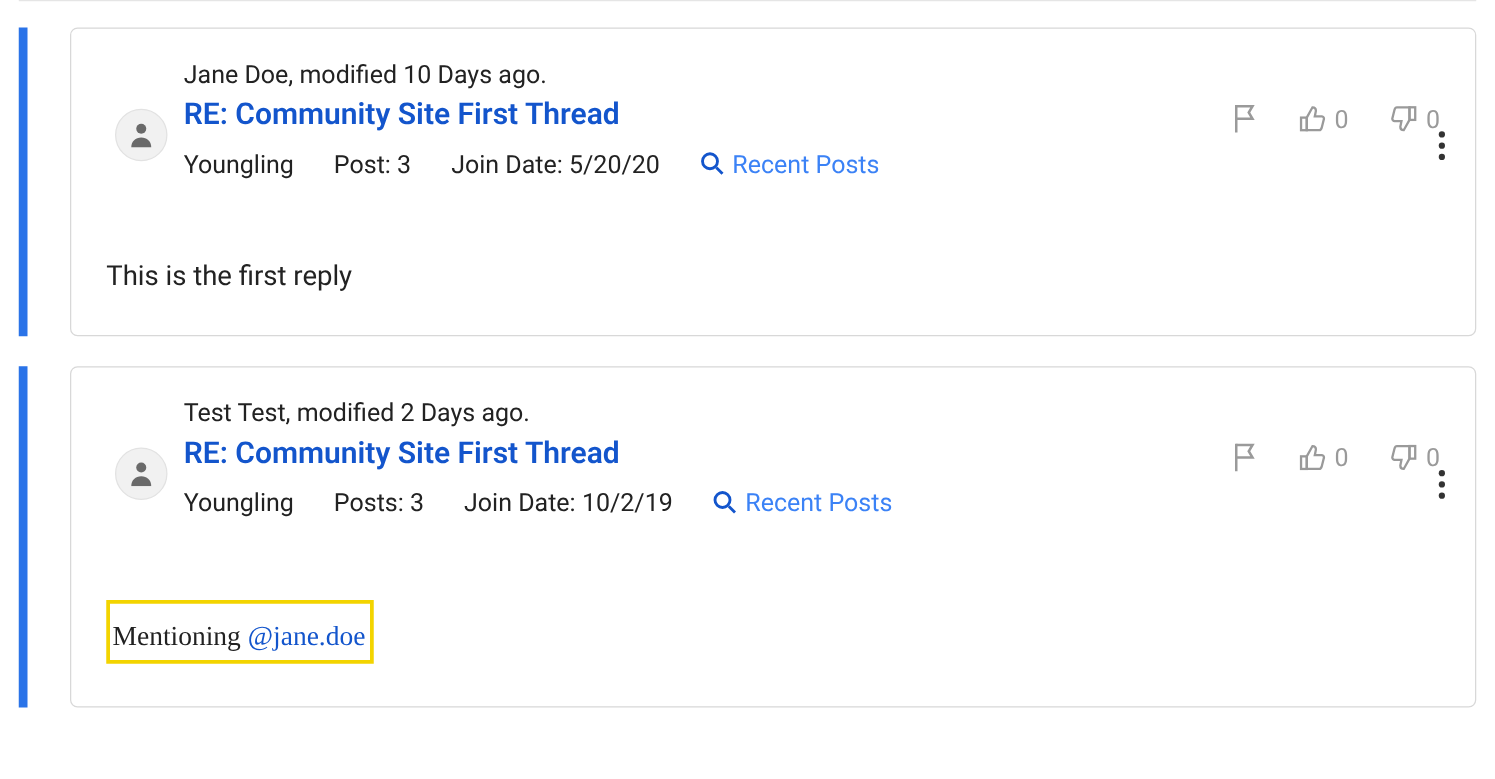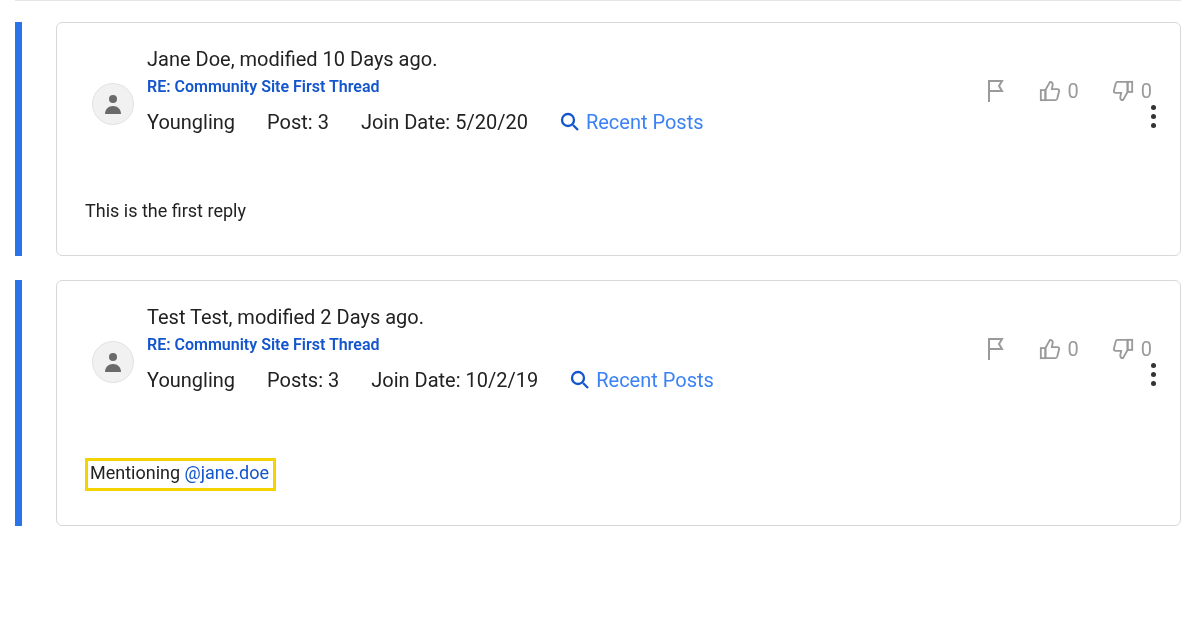--- a/index.html
+++ b/index.html
@@ -66,21 +66,21 @@
     .meta-col {
       flex: 1;
       padding-left: 6px;
     }
     .byline {
       font-size: 20px;
       color: #222;
       margin-bottom: 6px;
     }
     .thread-title {
-      font-size: 16px;
+      font-size: 24px;
       font-weight: 600;
       color: #1355cc;
       margin-bottom: 14px;
       display: inline-block;
     }
     .stats-row {
       font-size: 20px;
       color: #222;
       display: flex;
       gap: 32px;
@@ -115,33 +115,34 @@
       flex-direction: column;
       gap: 4px;
     }
     .kebab-dot {
       width: 5px;
       height: 5px;
       border-radius: 50%;
       background: #333;
     }
     .post-body {
-      font-size: 18px;
+      font-size: 22px;
       color: #222;
       margin-top: 66px;
       padding-left: 0px;
     }
     .mention {
       color: #1355cc;
     }
     .highlight-box {
       display: inline-block;
       border: 3px solid #f3d400;
-      padding: 0 4px 4px 2px;
+      padding: 12px 4px 4px 2px;
       line-height: 1.3;
+      font-family: Liberation Serif, serif;
     }
     svg { display: block; }
   </style>
 </head>
 <body>
 
 <div class="topline"></div>
 
 <div class="posts-container">
 

